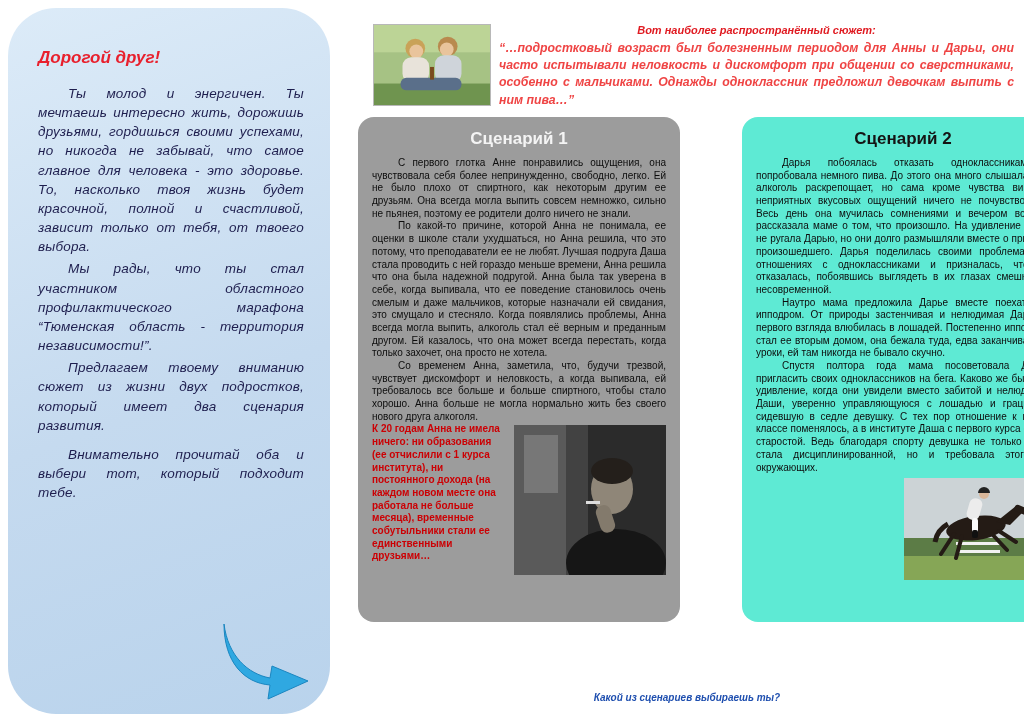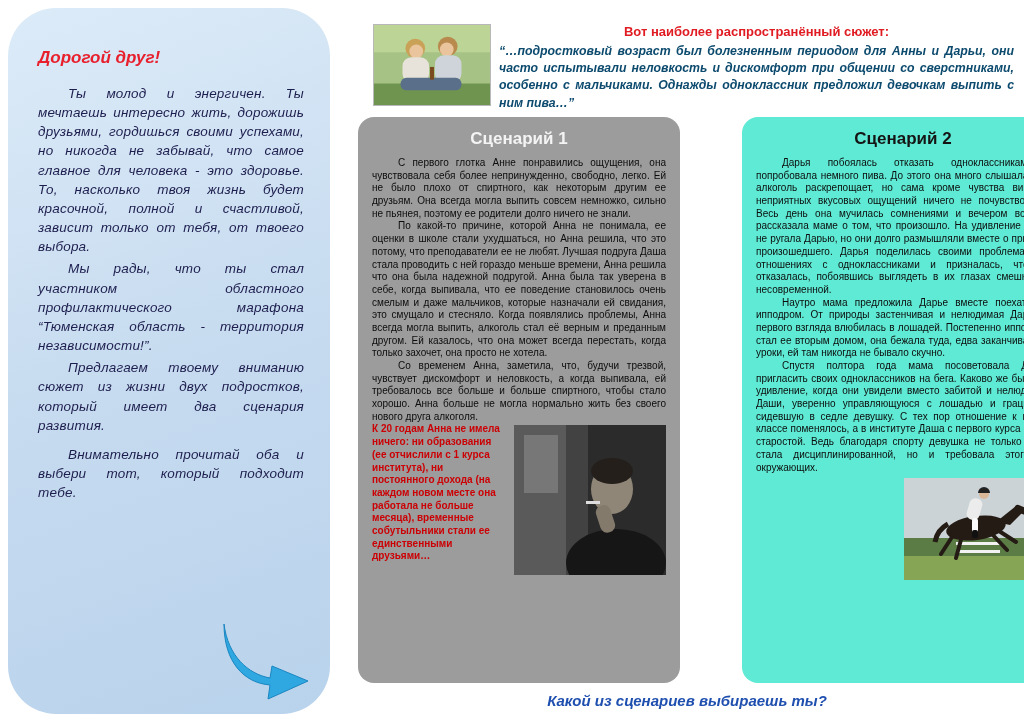--- a/index.html
+++ b/index.html
@@ -16,44 +16,44 @@
     line-height:1.42;text-align:justify;text-indent:30px;letter-spacing:.2px;word-spacing:1.5px;}
   .left-panel p.gap-top{}
   .left-panel p.gap-top-sm{margin-top:10px;}
   .arrow-wrap{position:absolute;right:18px;bottom:14px;width:96px;height:78px;}
 
   
   .top-photo{position:absolute;left:373px;top:24px;width:118px;height:82px;
     border:1px solid #b8b8b8;box-sizing:border-box;overflow:hidden;}
   .top-photo svg{display:block;width:100%;height:100%;}
   .top-text{position:absolute;left:499px;top:24px;width:515px;}
-  .intro-label{color:#e01b22;font-weight:bold;font-size:13px;text-align:center;margin-bottom:4px;}
-  .intro-quote{color:#0c4a6e;font-weight:bold;font-style:italic;font-size:12.3px;
+  .intro-label{color:#e01b22;font-weight:bold;font-size:11px;text-align:center;margin-bottom:4px;font-style:italic;}
+  .intro-quote{color:#ef4444;font-weight:bold;font-style:italic;font-size:12.3px;
     line-height:1.4;text-align:justify;}
 
   
-  .scenario{position:absolute;top:117px;width:322px;height:566px;border-radius:16px;
+  .scenario{position:absolute;top:117px;width:322px;height:505px;border-radius:16px;
     box-sizing:border-box;padding:10px 14px;overflow:hidden;}
   .s1{left:358px;background:#9c9c9c;}
   .s2{left:694px;background:#5eead4;margin-left:48px;}
   .s-title{font-weight:bold;font-size:17px;text-align:center;margin:2px 0 8px 0;}
   .s1 .s-title{color:#f4f4f4;}
   .s2 .s-title{color:#141414;}
   .scenario p{margin:0;color:#0c0c0c;font-size:10px;line-height:1.27;
     text-align:justify;text-indent:26px;}
   .scenario p.highlight{font-weight:bold;text-indent:0;text-align:left;}
   .s1 p.highlight{color:#cc0004;}
   .s2 p.highlight{color:#ef0000;}
   .s1-photo{float:right;width:152px;height:150px;margin:2px 0 0 6px;overflow:hidden;}
   .s2-photo{float:right;width:146px;height:102px;margin:4px 0 0 5px;overflow:hidden;}
   .s1-photo svg,.s2-photo svg{display:block;width:100%;height:100%;}
 
   
   .footer-q{position:absolute;left:358px;top:692px;width:658px;text-align:center;
-    color:#1f4faf;font-weight:bold;font-style:italic;font-size:15px;}
+    color:#1f4faf;font-weight:bold;font-style:italic;font-size:10px;}
 </style>
 </head>
 <body>
 
 <div class="page">
 
   <div class="left-panel">
     <div class="left-heading">Дорогой друг!</div>
     <p>Ты молод и энергичен. Ты мечтаешь интересно жить, дорожишь друзьями, гордишься своими успехами, но никогда не забывай, что самое главное для человека - это здоровье. То, насколько твоя жизнь будет красочной, полной и счастливой, зависит только от тебя, от твоего выбора.</p>
     <p>Мы рады, что ты стал участником областного профилактического марафона “Тюменская область - территория независимости!”.</p>

